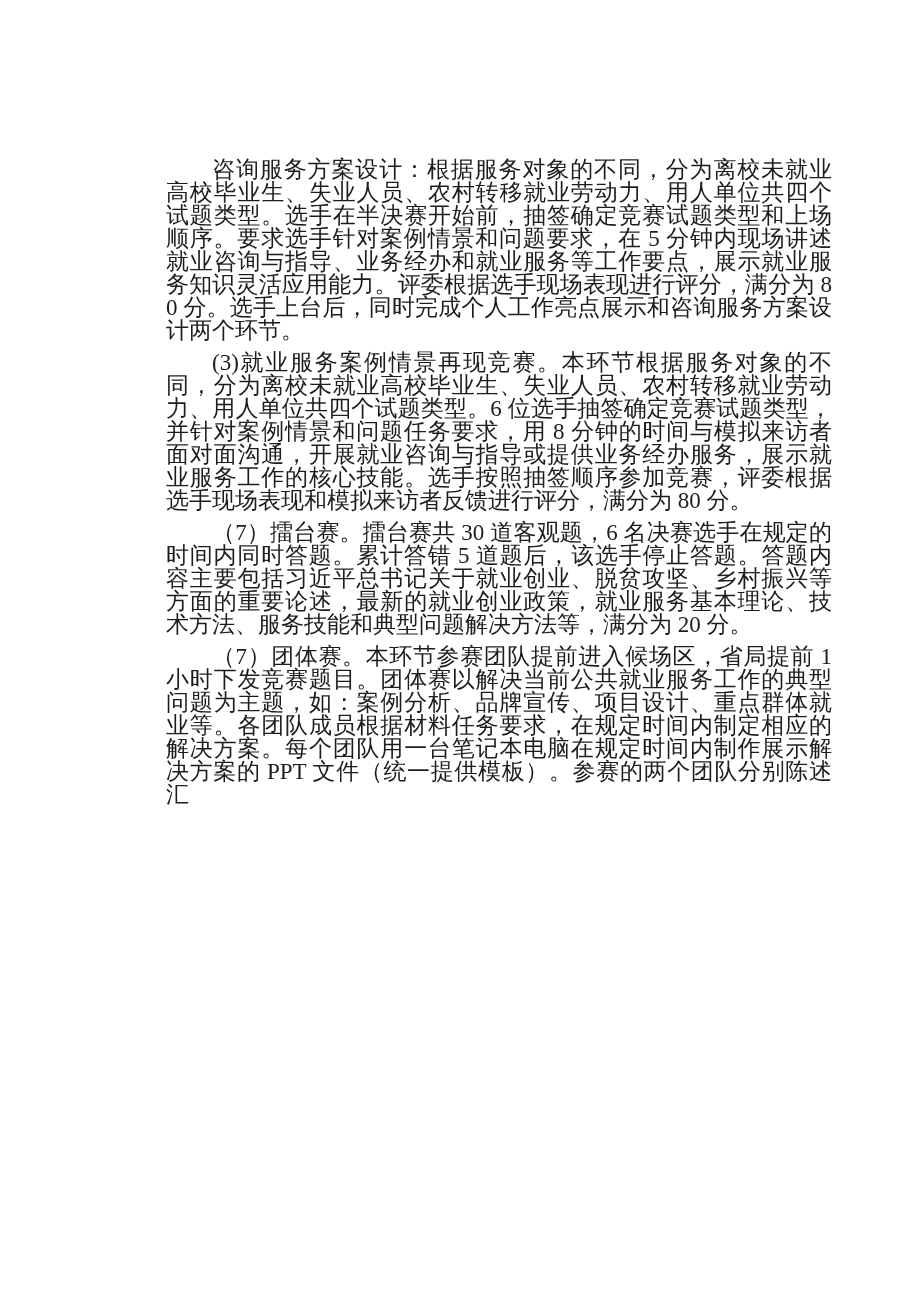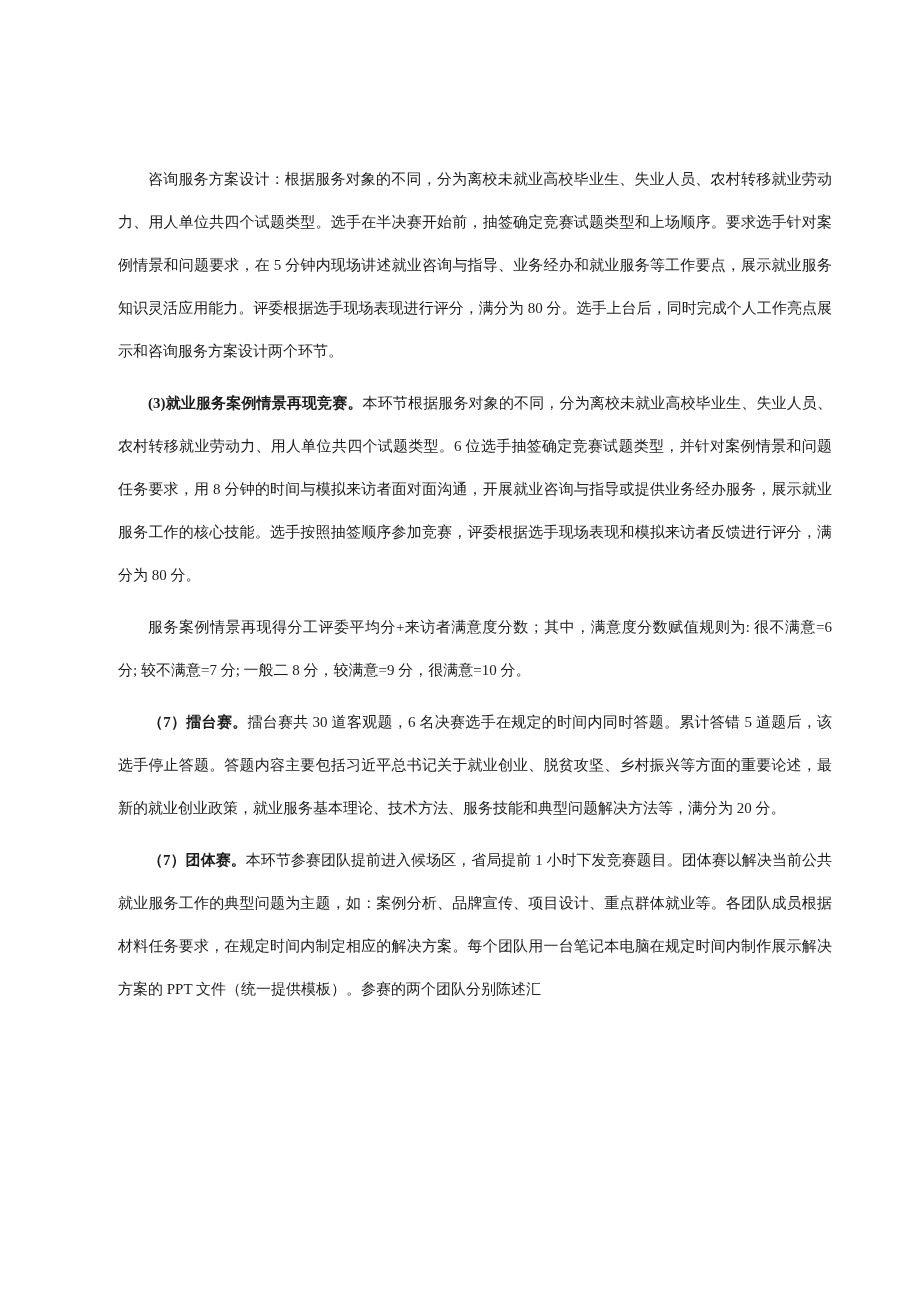--- a/index.html
+++ b/index.html
@@ -15,48 +15,48 @@
     color: #1c1c1c;
   }
   .doc-page {
     box-sizing: border-box;
     width: 920px;
     height: 1301px;
     background: #ffffff;
     padding: 158px 88px 0 118px;
   }
   .doc-body {
-    font-size: 15px;
-    line-height: 43px;
+    font-size: 23px;
+    line-height: 23px;
     text-align: justify;
     text-justify: inter-ideograph;
     letter-spacing: 0px;
+    margin-left: 48px;
   }
   .para {
     margin: 0 0 9px 0;
     text-indent: 2em;
     word-break: break-all;
   }
   .para:last-child {
     margin-bottom: 0;
   }
   .lead {
-    font-weight: bold;
+    font-weight: normal;
   }
 </style>
 </head>
 <body>
 
 <div class="doc-page">
   <div class="doc-body">
 
     <p class="para"><span class="lead"></span><span>咨询服务方案设计：根据服务对象的不同，分为离校未就业高校毕业生、失业人员、农村转移就业劳动力、用人单位共四个试题类型。选手在半决赛开始前，抽签确定竞赛试题类型和上场顺序。要求选手针对案例情景和问题要求，在 5 分钟内现场讲述就业咨询与指导、业务经办和就业服务等工作要点，展示就业服务知识灵活应用能力。评委根据选手现场表现进行评分，满分为 80 分。选手上台后，同时完成个人工作亮点展示和咨询服务方案设计两个环节。</span></p>
 
     <p class="para"><span class="lead">(3)就业服务案例情景再现竞赛。</span><span>本环节根据服务对象的不同，分为离校未就业高校毕业生、失业人员、农村转移就业劳动力、用人单位共四个试题类型。6 位选手抽签确定竞赛试题类型，并针对案例情景和问题任务要求，用 8 分钟的时间与模拟来访者面对面沟通，开展就业咨询与指导或提供业务经办服务，展示就业服务工作的核心技能。选手按照抽签顺序参加竞赛，评委根据选手现场表现和模拟来访者反馈进行评分，满分为 80 分。</span></p>
 
-    <p class="para"><span class="lead"></span><span>服务案例情景再现得分工评委平均分+来访者满意度分数；其中，满意度分数赋值规则为: 很不满意=6 分; 较不满意=7 分; 一般二 8 分，较满意=9 分，很满意=10 分。</span></p>
 
     <p class="para"><span class="lead">（7）擂台赛。</span><span>擂台赛共 30 道客观题，6 名决赛选手在规定的时间内同时答题。累计答错 5 道题后，该选手停止答题。答题内容主要包括习近平总书记关于就业创业、脱贫攻坚、乡村振兴等方面的重要论述，最新的就业创业政策，就业服务基本理论、技术方法、服务技能和典型问题解决方法等，满分为 20 分。</span></p>
 
     <p class="para"><span class="lead">（7）团体赛。</span><span>本环节参赛团队提前进入候场区，省局提前 1 小时下发竞赛题目。团体赛以解决当前公共就业服务工作的典型问题为主题，如：案例分析、品牌宣传、项目设计、重点群体就业等。各团队成员根据材料任务要求，在规定时间内制定相应的解决方案。每个团队用一台笔记本电脑在规定时间内制作展示解决方案的 PPT 文件（统一提供模板）。参赛的两个团队分别陈述汇</span></p>
 
   </div>
 </div>
 
 </body></html>

